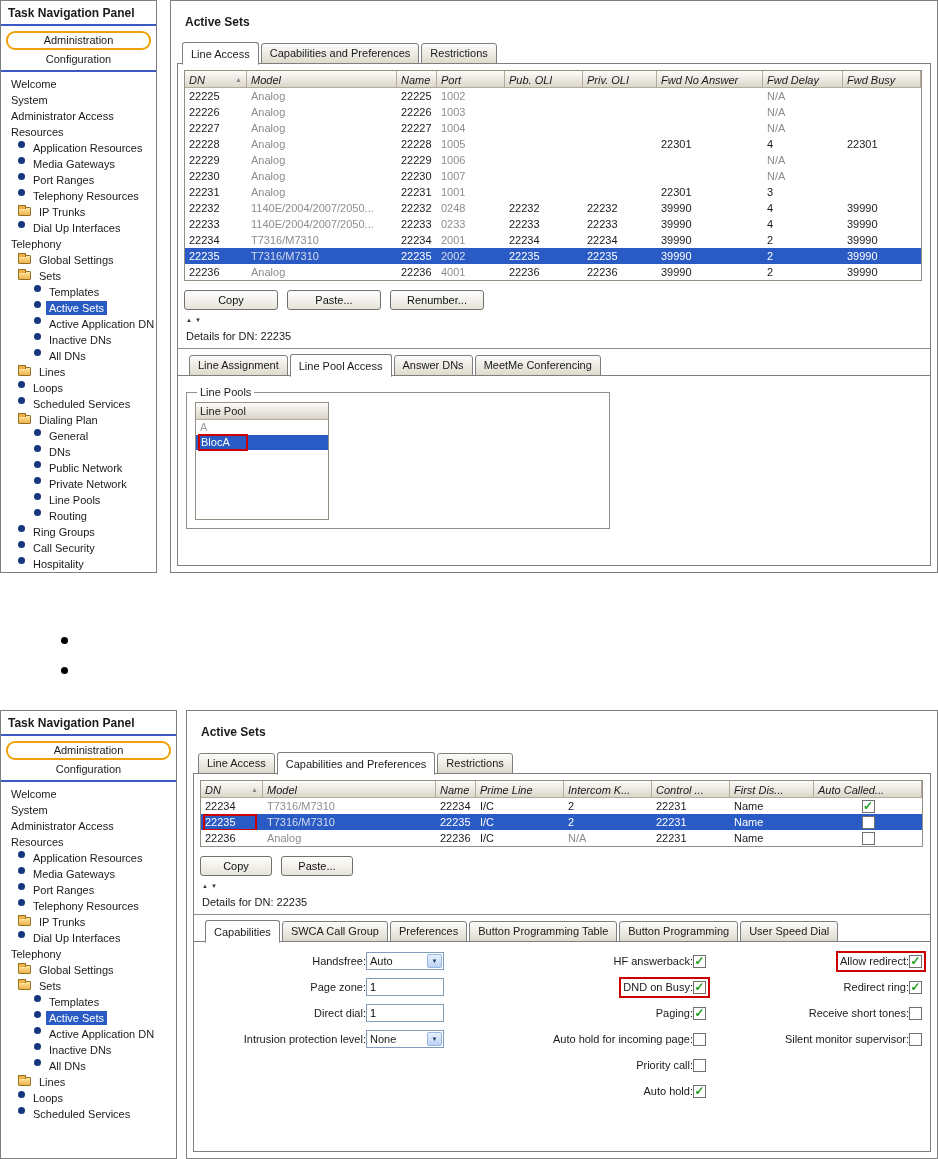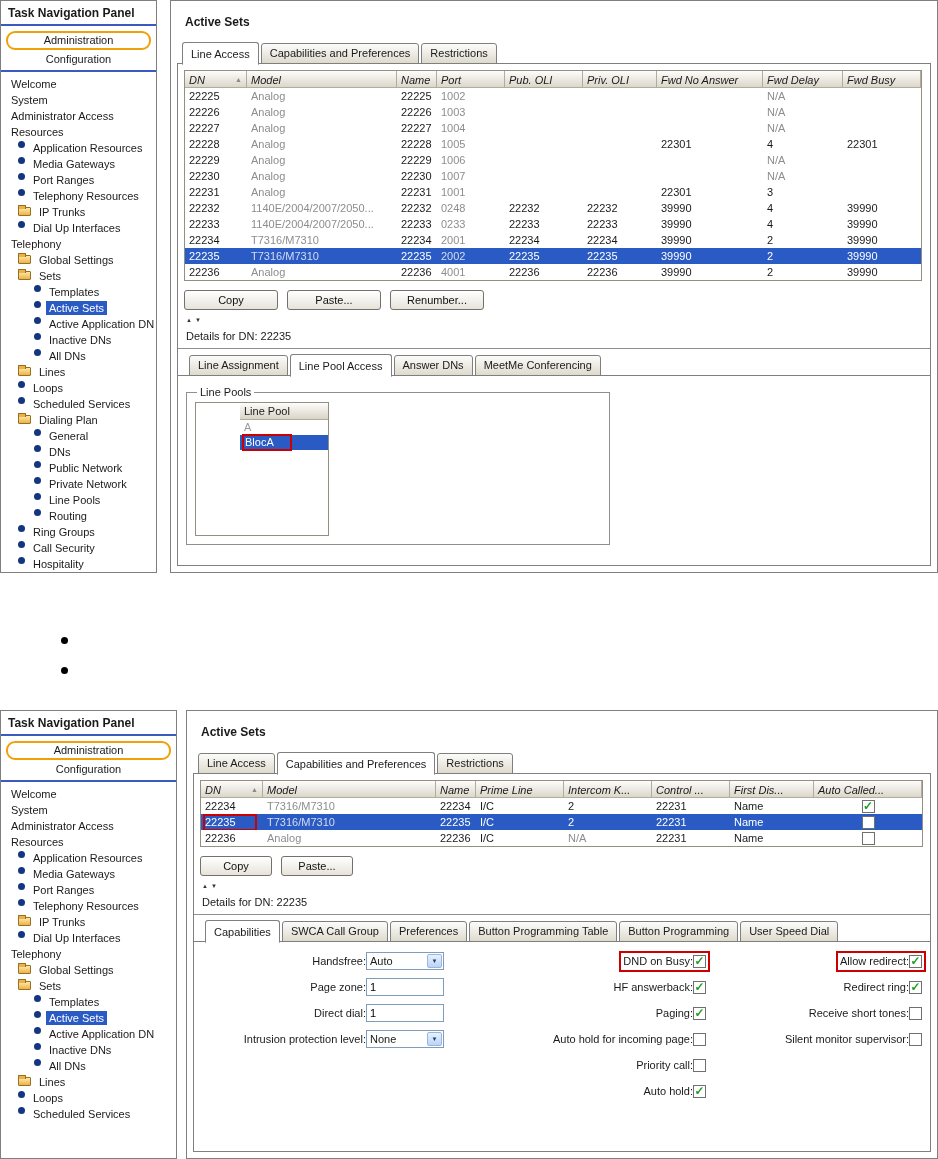--- a/index.html
+++ b/index.html
@@ -71,21 +71,21 @@
   
   .splitter { margin-top:4px; height:11px; display:flex; align-items:center; gap:3px; padding-left:2px; color:#333; }
   .splitter .tri { font-size:6px; line-height:1; }
   .details-title { font-size:11px; margin:5px 0 6px 2px; }
   .rule { border:none; border-top:1px solid #8f8f8f; margin:2px -6px 0; }
   .tabbar.detail { margin:4px -6px 0; padding-left:11px; }
 
   
   .pools { width:424px; margin:10px 0 0 2px; border:1px solid #8f8f8f; padding:2px 8px 8px; }
   .pools legend { font-size:11px; padding:0 3px; margin-left:2px; }
-  .pool-list { width:134px; height:134px; border:1px solid #948f82; overflow:hidden; margin-top:2px; background:#fff;padding-left:44px; }
+  .pool-list { width:134px; height:118px; border:1px solid #948f82; overflow:hidden; margin-top:2px; background:#fff; }
   .pool-head { height:17px; background:linear-gradient(#fefdfb,#d9d4c7); border-bottom:1px solid #b2ac9c; font-size:11px; padding:2px 4px 0; }
   .pool-row { height:15px; font-size:11px; padding:1px 4px 0; white-space:nowrap; cursor:default; }
   .pool-row.gray { color:#9a9a9a; }
   .pool-row.selected { background:var(--sel); color:#fff; }
   .pool-row .ann { display:inline-block; min-width:46px; outline:2px solid var(--ann); outline-offset:0; padding:0 2px 1px 1px; }
   .pools .btnrow { margin-top:7px; }
 
   
   .cap-form { display:flex; padding-top:10px; font-size:11px; }
   .fcol { display:flex; flex-direction:column; gap:8px; }
@@ -633,28 +633,28 @@
                     <span class="flabel">Intrusion protection level:</span>
                     <span class="ctl-select">
                       <span class="val">None</span>
                       <span class="sel-arrow">▼</span>
                     </span>
                   </span>
                 </div>
               </div>
             <div class="fcol fcol2">
                 <div class="frow">
+                  <span class="annwrap">
+                    <span class="flabel">HF answerback:</span>
+                    <span class="cb checked"></span>
+                  </span>
+                </div>
+                <div class="frow">
                   <span class="annwrap annotated">
                     <span class="flabel">DND on Busy:</span>
-                    <span class="cb checked"></span>
-                  </span>
-                </div>
-                <div class="frow">
-                  <span class="annwrap">
-                    <span class="flabel">HF answerback:</span>
                     <span class="cb checked"></span>
                   </span>
                 </div>
                 <div class="frow">
                   <span class="annwrap">
                     <span class="flabel">Paging:</span>
                     <span class="cb checked"></span>
                   </span>
                 </div>
                 <div class="frow">

